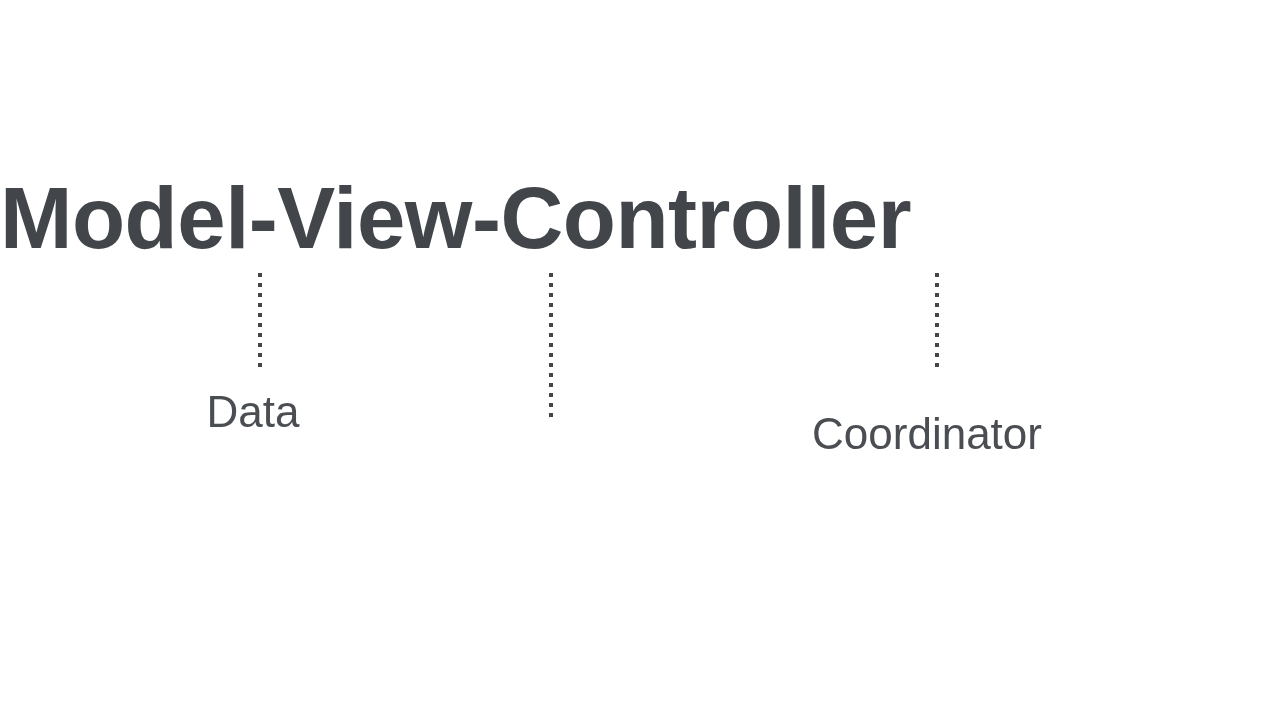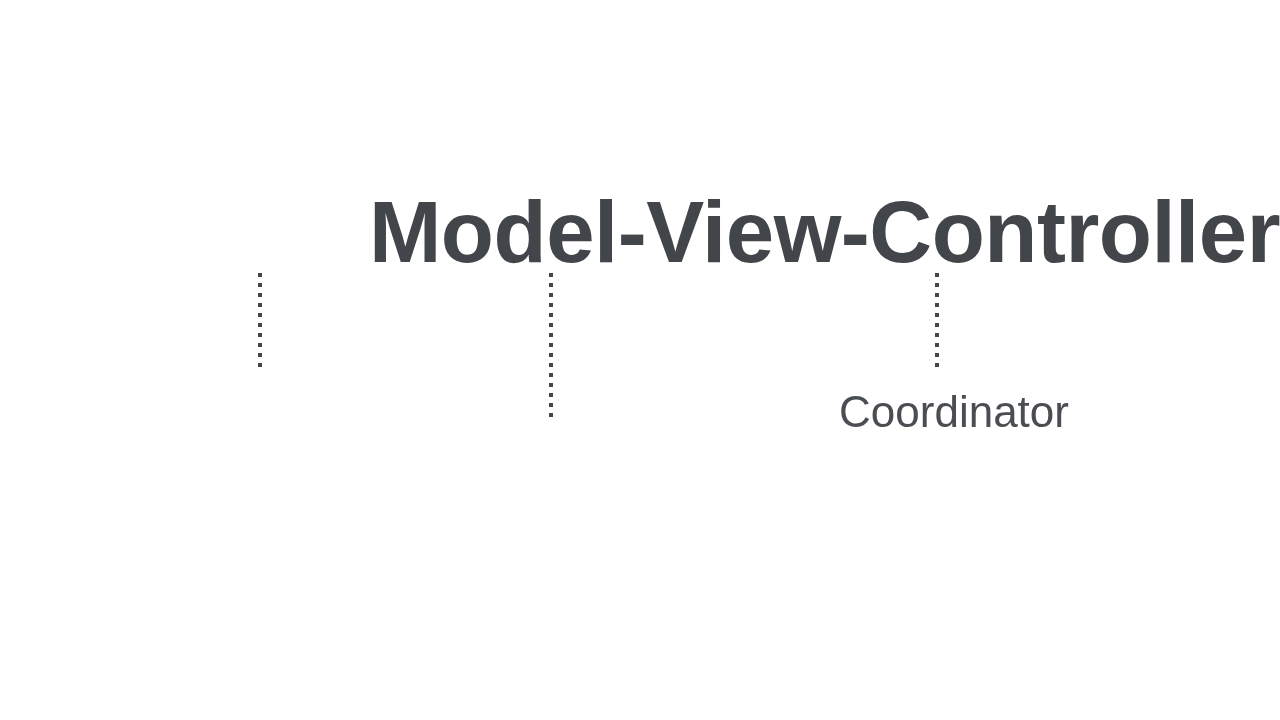--- a/index.html
+++ b/index.html
@@ -20,28 +20,27 @@
     height: 720px;
     background: #ffffff;
   }
 
   
   .title {
     position: absolute;
     left: 0;
     top: 168px;
     width: 1280px;
-    text-align: right;
+    text-align: left;
     font-size: 87px;
     font-weight: 700;
     letter-spacing: -0.5px;
     line-height: 100px;
     color: #42464a;
     white-space: nowrap;
-    margin-top: 14px;
   }
 
   
   .connector {
     position: absolute;
     width: 4px;
     background-image: linear-gradient(
         to bottom,
         #42464a 0px,
         #42464a 4px,
@@ -60,28 +59,29 @@
     font-size: 44px;
     font-weight: 400;
     line-height: 52px;
     color: #4a4e52;
     white-space: nowrap;
     text-align: center;
     transform: translateX(-50%);
   }
   .label-data      { left: 253px; top: 386px; }
   .label-ui        { left: 545px; top: 438px; }
-  .label-coord     { left: 927px; top: 386px; margin-left: 27px; }
+  .label-coord     { left: 927px; top: 408px; }
 </style>
 </head>
 <body>
 
 <div class="slide">
 
   <div class="title">Model-View-Controller</div>
 
   <div class="connector connector-model"></div>
   <div class="connector connector-view"></div>
   <div class="connector connector-controller"></div>
 
+  <div class="leaf-label label-data">Data</div>
   <div class="leaf-label label-coord">Coordinator</div>
 
 </div>
 
 </body></html>

